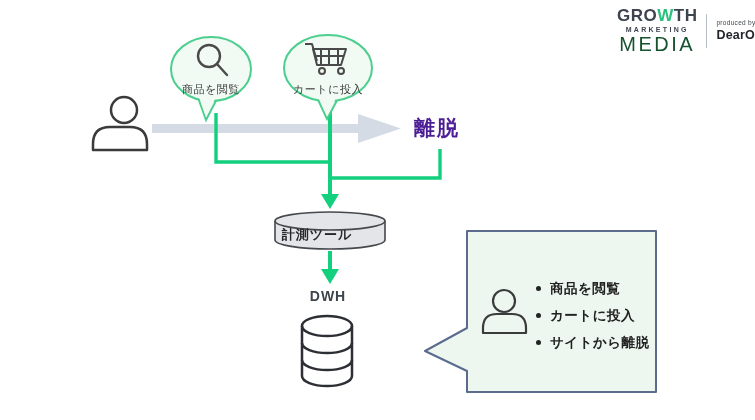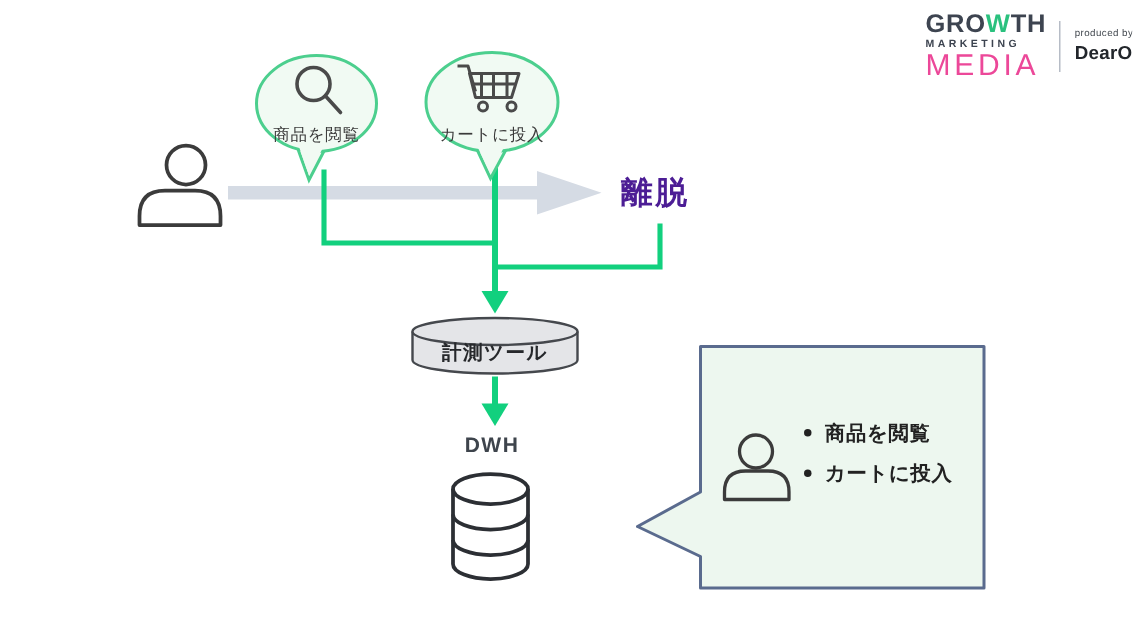--- a/index.html
+++ b/index.html
@@ -9,34 +9,34 @@
   }
   .stage svg{position:absolute;left:0;top:0;}
   .abs{position:absolute;}
   
   .bubble-label{font-size:11px;font-weight:500;color:#3a3a3a;text-align:center;letter-spacing:0.5px;}
   .bubble1-label{left:171px;top:82px;width:80px;}
   .bubble2-label{left:285px;top:82px;width:86px;}
   
   .exit-label{left:414px;top:114px;width:70px;font-size:21px;font-weight:700;color:#4c1d95;letter-spacing:2px;}
   
-  .tool-label{left:275px;top:226px;width:110px;text-align:center;font-size:13px;font-weight:700;color:#26282b;letter-spacing:1px;}
+  .tool-label{left:262px;top:226px;width:110px;text-align:center;font-size:13px;font-weight:700;color:#26282b;letter-spacing:1px;}
   
   .dwh-label{left:290px;top:288px;width:76px;text-align:center;font-size:14px;font-weight:700;color:#3e444c;letter-spacing:1px;}
   
   .callout-list{left:536px;top:280px;width:130px;}
   .callout-item{display:flex;align-items:flex-start;gap:9px;margin-bottom:9px;font-size:13.5px;font-weight:700;color:#222;letter-spacing:0.5px;}
   .dot{width:5px;height:5px;border-radius:50%;background:#222;margin-top:6px;flex:none;}
   
   .logo{left:617px;top:7px;display:flex;align-items:center;gap:9px;}
-  .logo-main{line-height:1;}
+  .logo-main{line-height:1;text-align:center;}
   .logo-growth{font-size:17px;font-weight:700;color:#3d4450;letter-spacing:0.5px;}
   .logo-growth .w{color:#2ac17e;}
   .logo-marketing{font-size:7px;font-weight:600;color:#3d4450;letter-spacing:2.3px;margin-top:2px;}
-  .logo-media{font-size:20px;font-weight:500;color:#ec4899;letter-spacing:2.5px;margin-top:1px;}
+  .logo-media{font-size:20px;font-weight:500;color:#14532d;letter-spacing:2.5px;margin-top:1px;}
   .logo-divider{width:1px;height:34px;background:#b6bcc6;}
   .logo-produced{font-size:6.5px;color:#42484f;margin-bottom:2px;letter-spacing:0.3px;}
   .logo-brand{font-size:12.5px;font-weight:700;color:#22262b;letter-spacing:0.2px;}
 </style>
 </head>
 <body>
 
 <div class="stage">
 
   <svg width="755" height="420" viewBox="0 0 755 420">
@@ -114,20 +114,24 @@
 
   <div class="abs callout-list">
     <div class="callout-item">
       <span class="dot"></span>
       <span>商品を閲覧</span>
     </div>
     <div class="callout-item">
       <span class="dot"></span>
       <span>カートに投入</span>
     </div>
+    <div class="callout-item">
+      <span class="dot"></span>
+      <span>サイトから離脱</span>
+    </div>
   </div>
 
   <div class="abs logo">
     <div class="logo-main">
       <div class="logo-growth"><span>GRO</span><span class="w">W</span><span>TH</span></div>
       <div class="logo-marketing">MARKETING</div>
       <div class="logo-media">MEDIA</div>
     </div>
     <div class="logo-divider"></div>
     <div>

